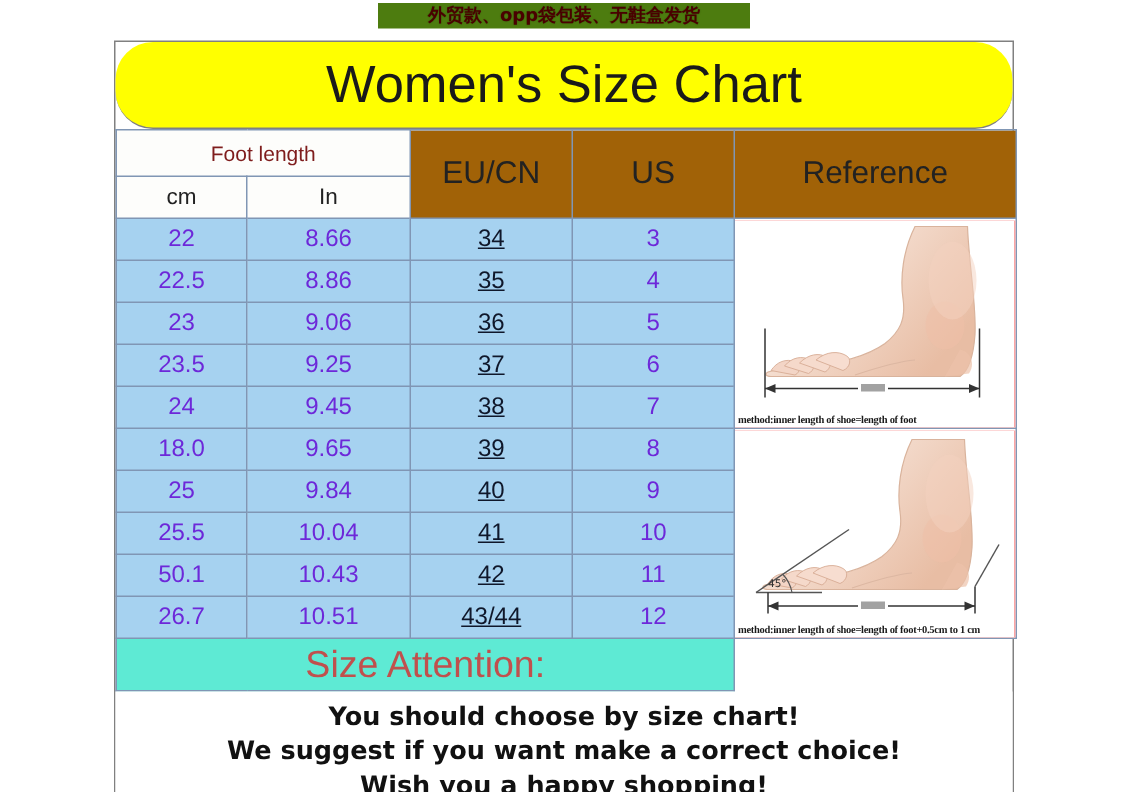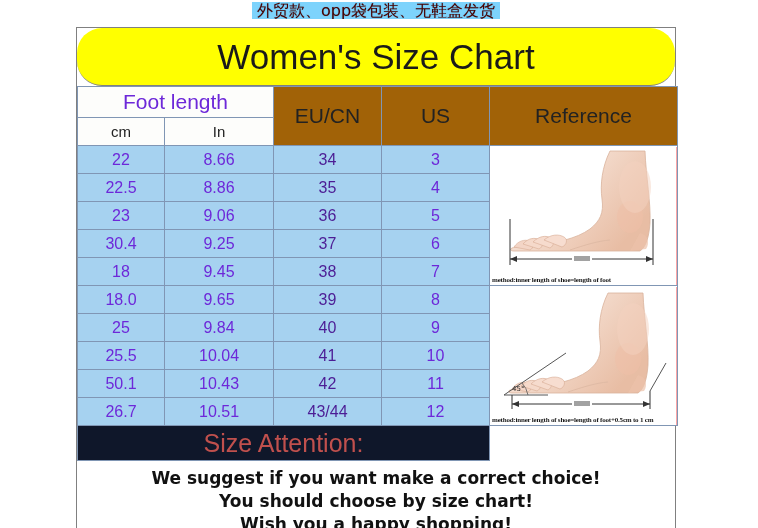--- a/index.html
+++ b/index.html
@@ -15,24 +15,24 @@
     position: relative;
   }
 
   
   .promo-banner {
     position: absolute;
     left: 252px;
     top: 2px;
     width: 248px;
     height: 17px;
-    background: #7dd3fc;
+    background: #4d7c0f;
     color: #4a0000;
-    font-size: 16px;
-    font-weight: normal;
+    font-size: 12px;
+    font-weight: bold;
     line-height: 17px;
     text-align: center;
     letter-spacing: 0px;
     white-space: nowrap;
     overflow: hidden;
     font-family: "DejaVu Sans", sans-serif;
     text-shadow: 0 0 1px rgba(0,0,0,0.35);
   }
 
   
@@ -82,22 +82,22 @@
   .col-cm   { width: 87px; }
   .col-in   { width: 109px; }
   .col-eu   { width: 108px; }
   .col-us   { width: 108px; }
   .col-ref  { width: 188px; }
 
   
   .hdr-main {
     height: 30px;
     background: #fdfdfb;
-    font-size: 21px;
-    color: #6d28d9;
+    font-size: 14px;
+    color: #7f1d1d;
   }
   .hdr-big {
     height: 57px;
     background: #a16207;
     font-size: 21px;
     color: #222222;
   }
   .hdr-sub {
     height: 27px;
     background: #fdfdfb;
@@ -111,21 +111,22 @@
     height: 27px;
     background: #a6d2f0;
     font-size: 16px;
     color: #6d28d9;
   }
   .cell-eu {
     height: 27px;
     background: #a6d2f0;
     font-size: 16px;
     font-weight: bold;
-    color: #4c1d95;
+    color: #0f172a;
+    text-decoration: underline;
   }
 
   
   .ref-cell {
     background: #ffffff;
     padding: 0;
     vertical-align: top;
   }
   .ref-box {
     position: relative;
@@ -149,21 +150,21 @@
   }
   .ref-svg {
     position: absolute;
     left: 0;
     top: 0;
   }
 
   
   .attn-cell {
     height: 34px;
-    background: #0f172a;
+    background: #5eead4;
     font-size: 25px;
     color: #c0504d;
     font-family: "Liberation Sans", sans-serif;
   }
 
   
   .footer {
     background: #ffffff;
     padding: 6px 0 4px 0;
     text-align: center;
@@ -268,27 +269,27 @@
         <td class="cell-eu">35</td>
         <td class="cell">4</td>
       </tr>
       <tr>
         <td class="cell">23</td>
         <td class="cell">9.06</td>
         <td class="cell-eu">36</td>
         <td class="cell">5</td>
       </tr>
       <tr>
-        <td class="cell">30.4</td>
+        <td class="cell">23.5</td>
         <td class="cell">9.25</td>
         <td class="cell-eu">37</td>
         <td class="cell">6</td>
       </tr>
       <tr>
-        <td class="cell">18</td>
+        <td class="cell">24</td>
         <td class="cell">9.45</td>
         <td class="cell-eu">38</td>
         <td class="cell">7</td>
       </tr>
 
       <tr>
         <td class="cell">18.0</td>
         <td class="cell">9.65</td>
         <td class="cell-eu">39</td>
         <td class="cell">8</td>
@@ -362,18 +363,18 @@
         <td class="cell">12</td>
       </tr>
 
       <tr>
         <td class="attn-cell" colspan="4">Size Attention:</td>
       </tr>
     </tbody>
   </table>
 
   <div class="footer">
+    <div class="footer-line">You should choose by size chart!</div>
     <div class="footer-line">We suggest if you want make a correct choice!</div>
-    <div class="footer-line">You should choose by size chart!</div>
     <div class="footer-line">Wish you a happy shopping!</div>
   </div>
 
 </div>
 
 </body></html>

